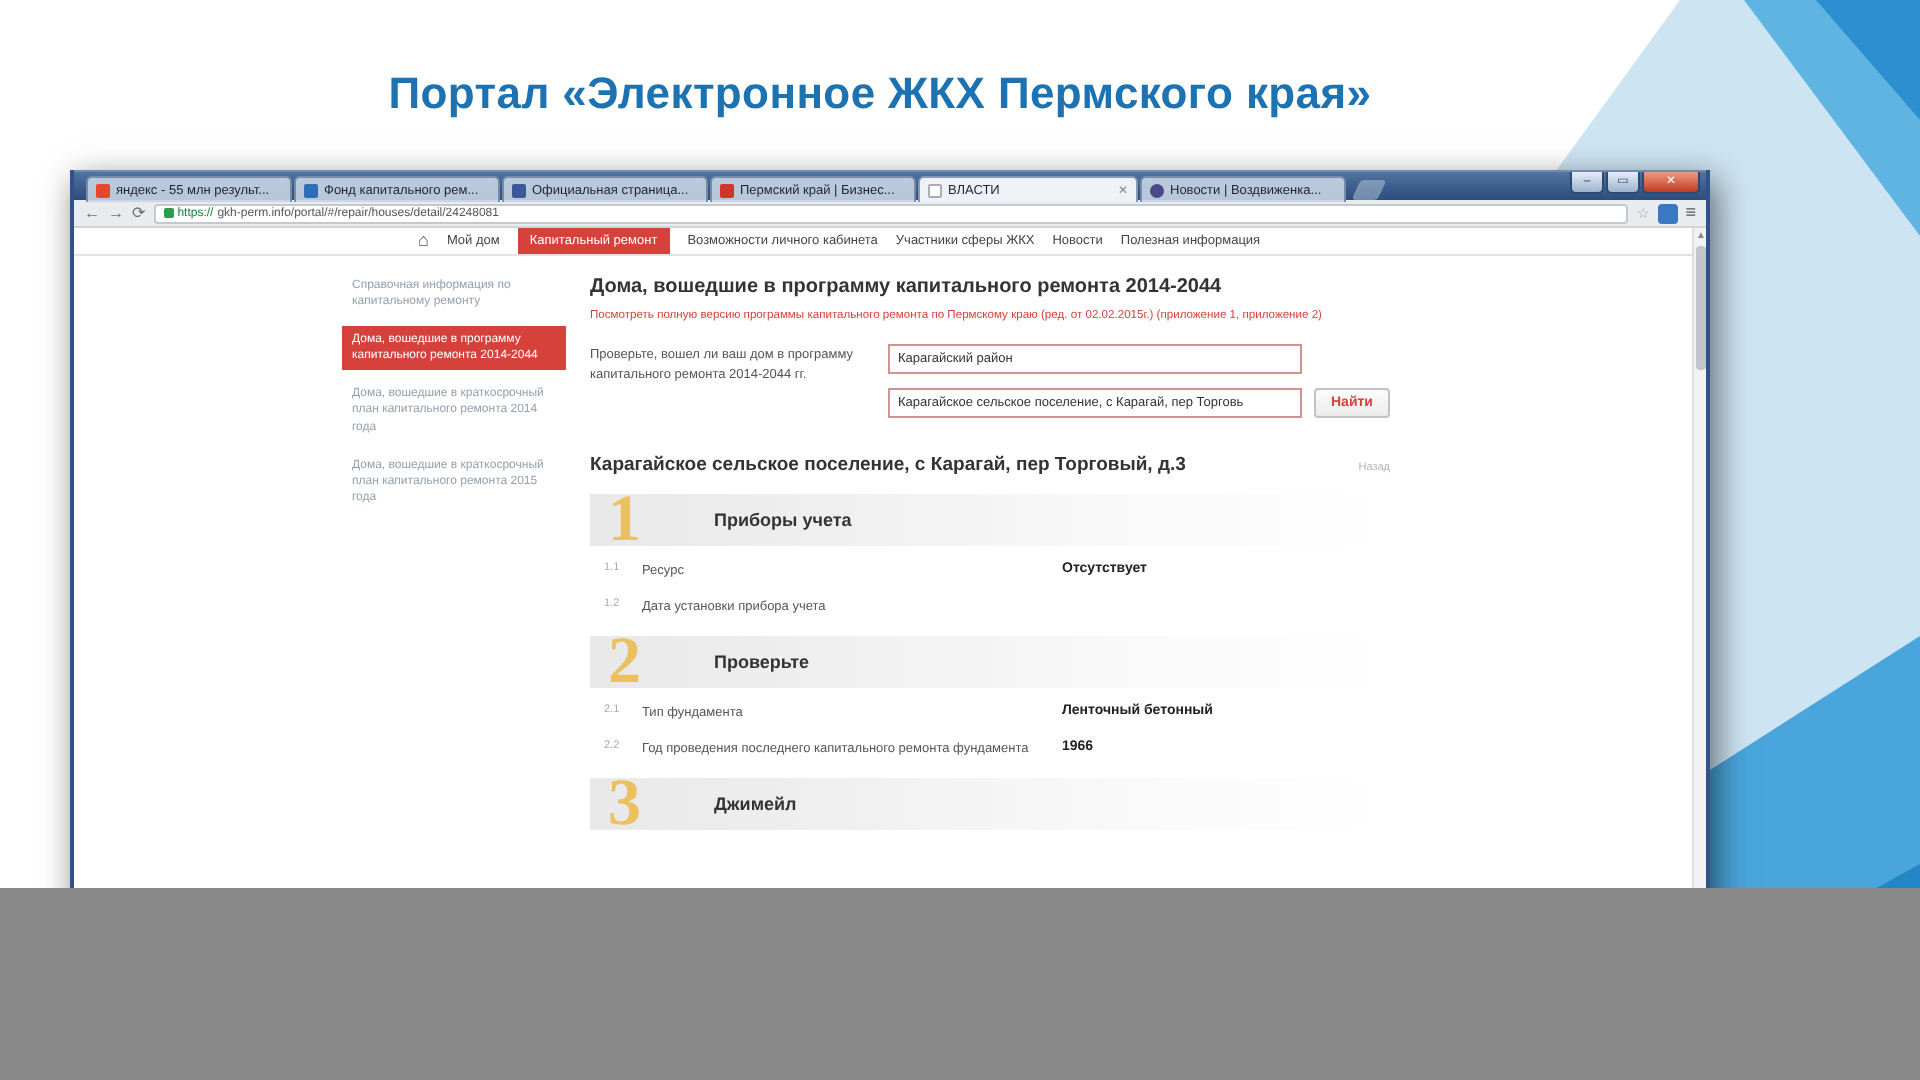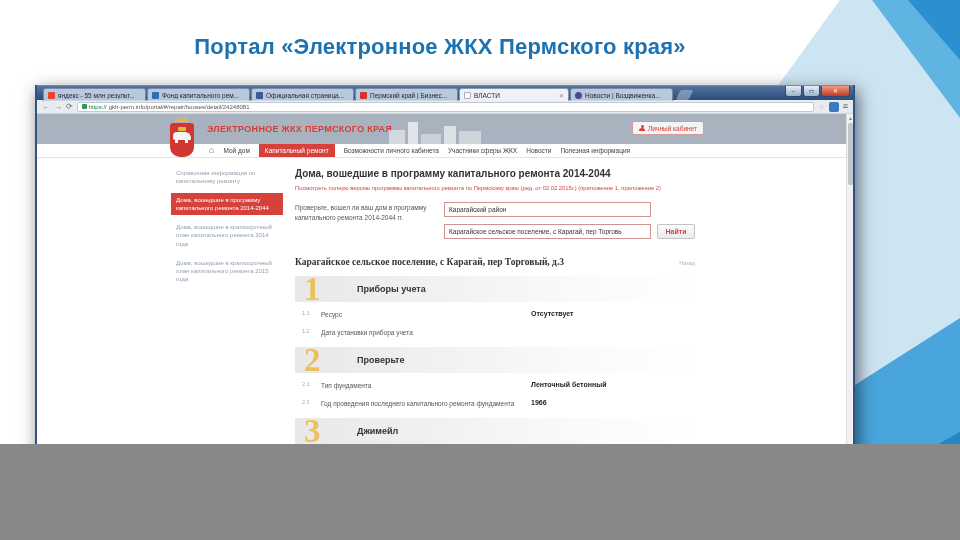--- a/index.html
+++ b/index.html
@@ -92,21 +92,21 @@
   .search-label { width:146px; font-size:6.5px; color:#555; line-height:1.6; padding-top:1px; }
   .search-fields { margin-left:10px; }
   .search-input { display:block; width:207px; height:15px; border:1px solid #d09490; background:#fff;
                   font-size:6.5px; color:#333; padding:0 4px; margin-bottom:7px;
                   font-family:"Liberation Sans",sans-serif; }
   .row2 { display:flex; gap:6px; }
   .find-btn { width:38px; height:15px; background:linear-gradient(#fdfdfd,#ebebeb);
               border:1px solid #c3c3c3; border-radius:2px; font-size:7px; font-weight:bold;
               color:#d6413c; font-family:"Liberation Sans",sans-serif; }
   .result-row { margin-top:18px; display:flex; justify-content:space-between; align-items:baseline; }
-  .result-title { font-size:9.5px; font-weight:bold; color:#333;font-family:Liberation Serif, serif; }
+  .result-title { font-size:9.5px; font-weight:bold; color:#333; }
   .back-link { font-size:5.5px; color:#b4b4b4; }
 
   .section { margin-top:9px; }
   .section-bar { position:relative; height:26px;
                  background:linear-gradient(90deg,#e8e8e8,#fafafa 70%,#fff); }
   .section-num { position:absolute; left:9px; top:-2px; font-size:33px; line-height:31px;
                  font-weight:bold; color:#ecc05e; font-family:"Liberation Serif",serif; z-index:2; }
   .section-title { position:absolute; left:62px; top:8px; font-size:9px; font-weight:bold; color:#333;text-align:right; }
   .section-rows { padding-top:8px; }
   .srow { display:flex; margin-bottom:9px; }
@@ -232,41 +232,20 @@
           <span class="scheme">https://</span>
           <span class="urlrest">gkh-perm.info/portal/#/repair/houses/detail/24248081</span>
         </div>
         <span class="star">☆</span>
         <span class="ext-icon"></span>
         <span class="menu-icon">≡</span>
       </div>
 
       <div class="viewport">
 
-        <div class="site-header">
-          <div class="logo">
-            <div class="logo-crown"></div>
-            <div class="logo-shield">
-              <div class="logo-book"></div>
-              <div class="logo-bear"></div>
-            </div>
-          </div>
-          <div class="site-title">ЭЛЕКТРОННОЕ ЖКХ ПЕРМСКОГО КРАЯ</div>
-          <div class="buildings">
-            <div class="bld" style="width:16px;height:14px"></div>
-            <div class="bld" style="width:10px;height:22px;opacity:.65"></div>
-            <div class="bld" style="width:20px;height:10px;opacity:.4"></div>
-            <div class="bld" style="width:12px;height:18px;opacity:.6"></div>
-            <div class="bld" style="width:22px;height:13px;opacity:.45"></div>
-          </div>
-          <div class="account-btn">
-            <span class="person-icon"></span>
-            <span>Личный кабинет</span>
-          </div>
-        </div>
 
         <div class="site-nav">
           <span class="home-icon">⌂</span>
           <span class="nav-item">Мой дом</span>
           <span class="nav-item active">Капитальный ремонт</span>
           <span class="nav-item">Возможности личного кабинета</span>
           <span class="nav-item">Участники сферы ЖКХ</span>
           <span class="nav-item">Новости</span>
           <span class="nav-item">Полезная информация</span>
         </div>

